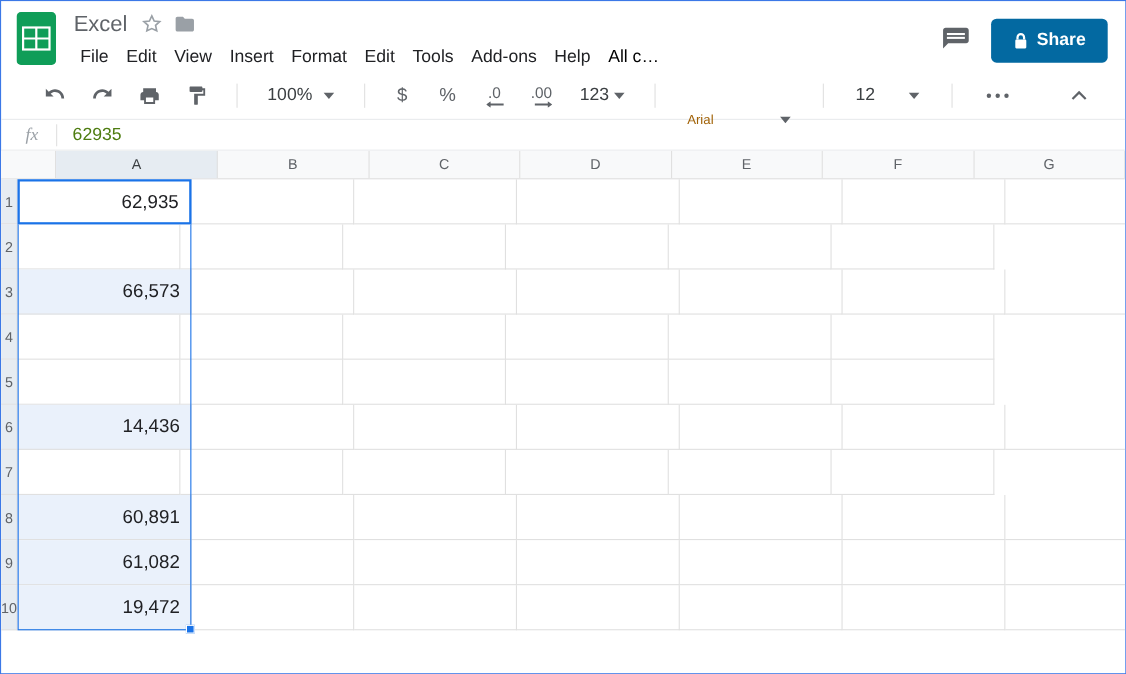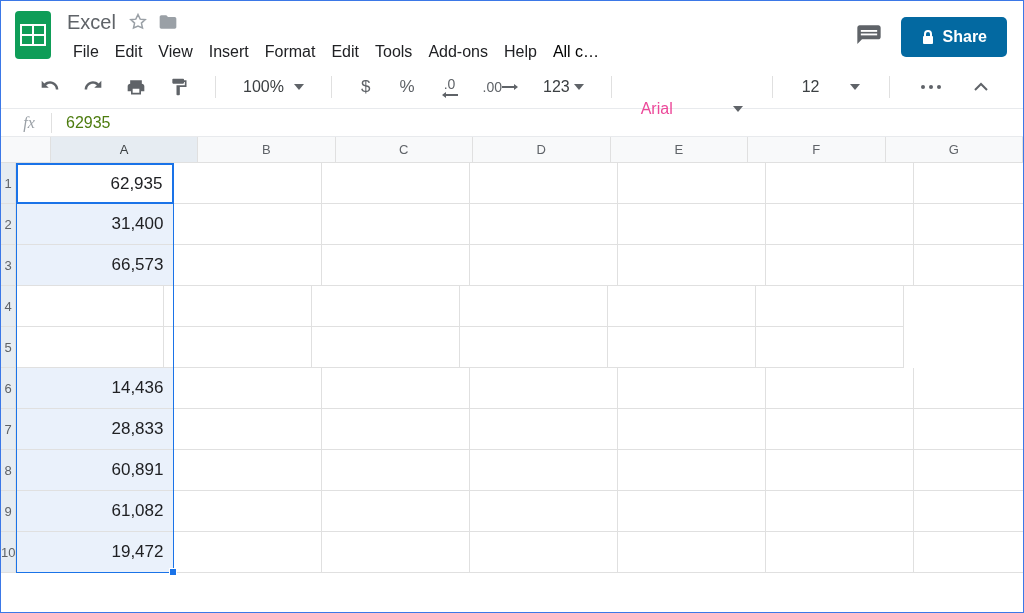--- a/index.html
+++ b/index.html
@@ -58,21 +58,21 @@
     gap: 13px;
   }
   .tb-btn {
     display: inline-flex; align-items: center; justify-content: center;
     width: 30px; height: 30px; color: #5f6368; cursor: pointer;
     border-radius: 3px;
   }
   .tb-sep { width: 1px; height: 22px; background: #e0e0e0; margin: 0 8px; }
   .zoom { display: flex; align-items: center; gap: 10px; font-size: 16px; color: #3c4043; padding: 0 6px; cursor: pointer; }
   .tb-text { font-size: 17px; color: #5f6368; padding: 0 8px; cursor: pointer; }
-  .font-sel { display: flex; align-items: center; gap: 60px; font-size: 16px; color: #ec4899; padding: 0 8px; cursor: pointer; margin-top: 44px; }
+  .font-sel { display: flex; align-items: center; gap: 60px; font-size: 12px; color: #a16207; padding: 0 8px; cursor: pointer; margin-top: 44px; }
   .size-sel { display: flex; align-items: center; gap: 30px; font-size: 16px; color: #3c4043; padding: 0 8px; cursor: pointer; }
   .dropdown-arrow { width: 10px; height: 6px; color: #5f6368; }
   .more-dots { display: flex; gap: 4px; padding: 0 10px; cursor: pointer; }
   .more-dots span { width: 4px; height: 4px; background: #5f6368; border-radius: 50%; }
   .collapse { margin-left: auto; cursor: pointer; color: #5f6368; }
   
   .formula-bar {
     display: flex; align-items: center; height: 28px;
     border-bottom: 1px solid #e8eaed; padding: 0 6px;
   }
@@ -229,21 +229,21 @@
   <span class="tb-text">%</span>
   <span class="tb-btn" style="width:auto;padding:0 6px;">
     <span style="display:flex;flex-direction:column;align-items:center;font-size:14px;color:#5f6368;">
       <span>.0</span>
       <svg width="16" height="6" viewBox="0 0 16 6">
           <path fill="#5f6368" d="M0 3l4-3v2h12v2H4v2z"></path>
         </svg>
     </span>
   </span>
   <span class="tb-btn" style="width:auto;padding:0 6px;">
-    <span style="display:flex;flex-direction:row;align-items:center;font-size:14px;color:#5f6368;">
+    <span style="display:flex;flex-direction:column;align-items:flex-end;font-size:14px;color:#5f6368;">
       <span>.00</span>
       <svg width="16" height="6" viewBox="0 0 16 6">
           <path fill="#5f6368" d="M16 3l-4 3V4H0V2h12V0z"></path>
         </svg>
     </span>
   </span>
   <span class="zoom" style="gap:4px;">
     <span>123</span>
     <svg class="dropdown-arrow" viewBox="0 0 10 6">
         <path fill="#5f6368" d="M0 0l5 6 5-6z"></path>
@@ -313,21 +313,20 @@
     <div class="cell-row">
           <div class="cell colA">62,935</div>
           <div class="cell other"></div>
           <div class="cell other"></div>
           <div class="cell other"></div>
           <div class="cell other"></div>
           <div class="cell other"></div>
           <div class="cell other"></div>
         </div>
         <div class="cell-row">
-          <div class="cell colA">31,400</div>
           <div class="cell other"></div>
           <div class="cell other"></div>
           <div class="cell other"></div>
           <div class="cell other"></div>
           <div class="cell other"></div>
           <div class="cell other"></div>
         </div>
         <div class="cell-row">
           <div class="cell colA">66,573</div>
           <div class="cell other"></div>
@@ -356,21 +355,20 @@
         <div class="cell-row">
           <div class="cell colA">14,436</div>
           <div class="cell other"></div>
           <div class="cell other"></div>
           <div class="cell other"></div>
           <div class="cell other"></div>
           <div class="cell other"></div>
           <div class="cell other"></div>
         </div>
         <div class="cell-row">
-          <div class="cell colA">28,833</div>
           <div class="cell other"></div>
           <div class="cell other"></div>
           <div class="cell other"></div>
           <div class="cell other"></div>
           <div class="cell other"></div>
           <div class="cell other"></div>
         </div>
         <div class="cell-row">
           <div class="cell colA">60,891</div>
           <div class="cell other"></div>

